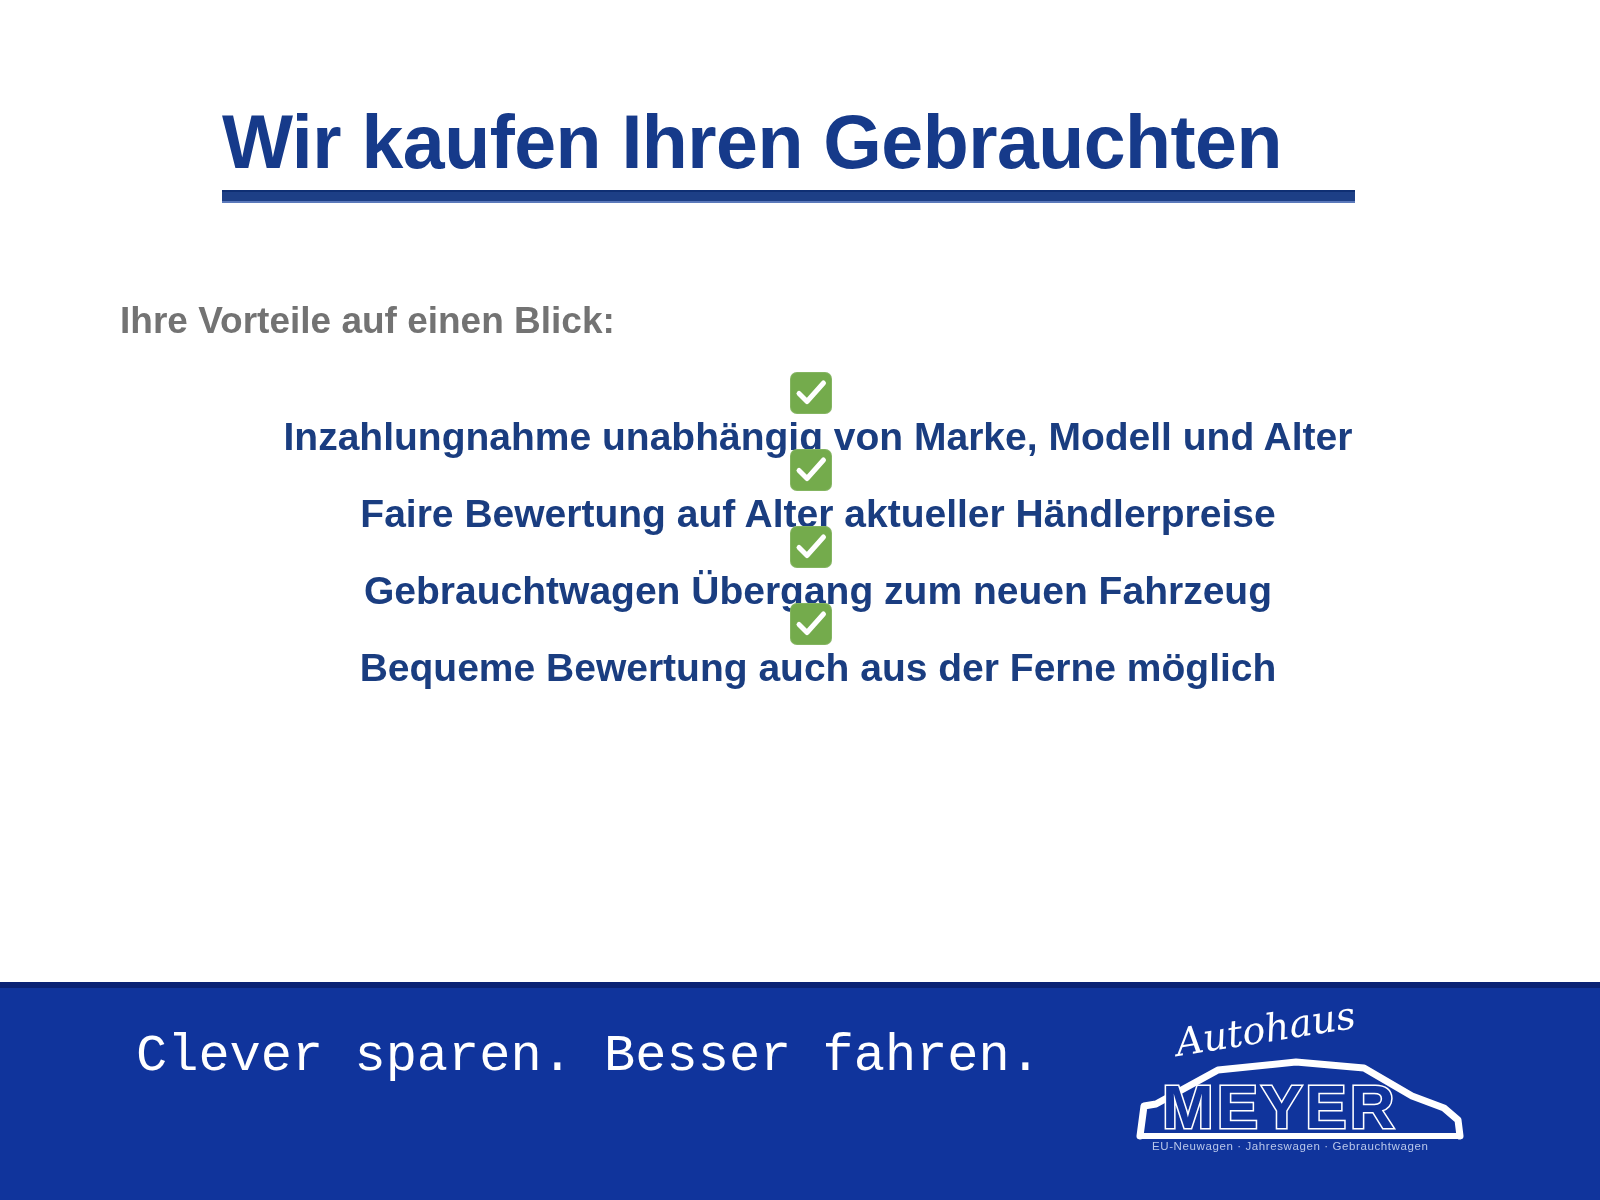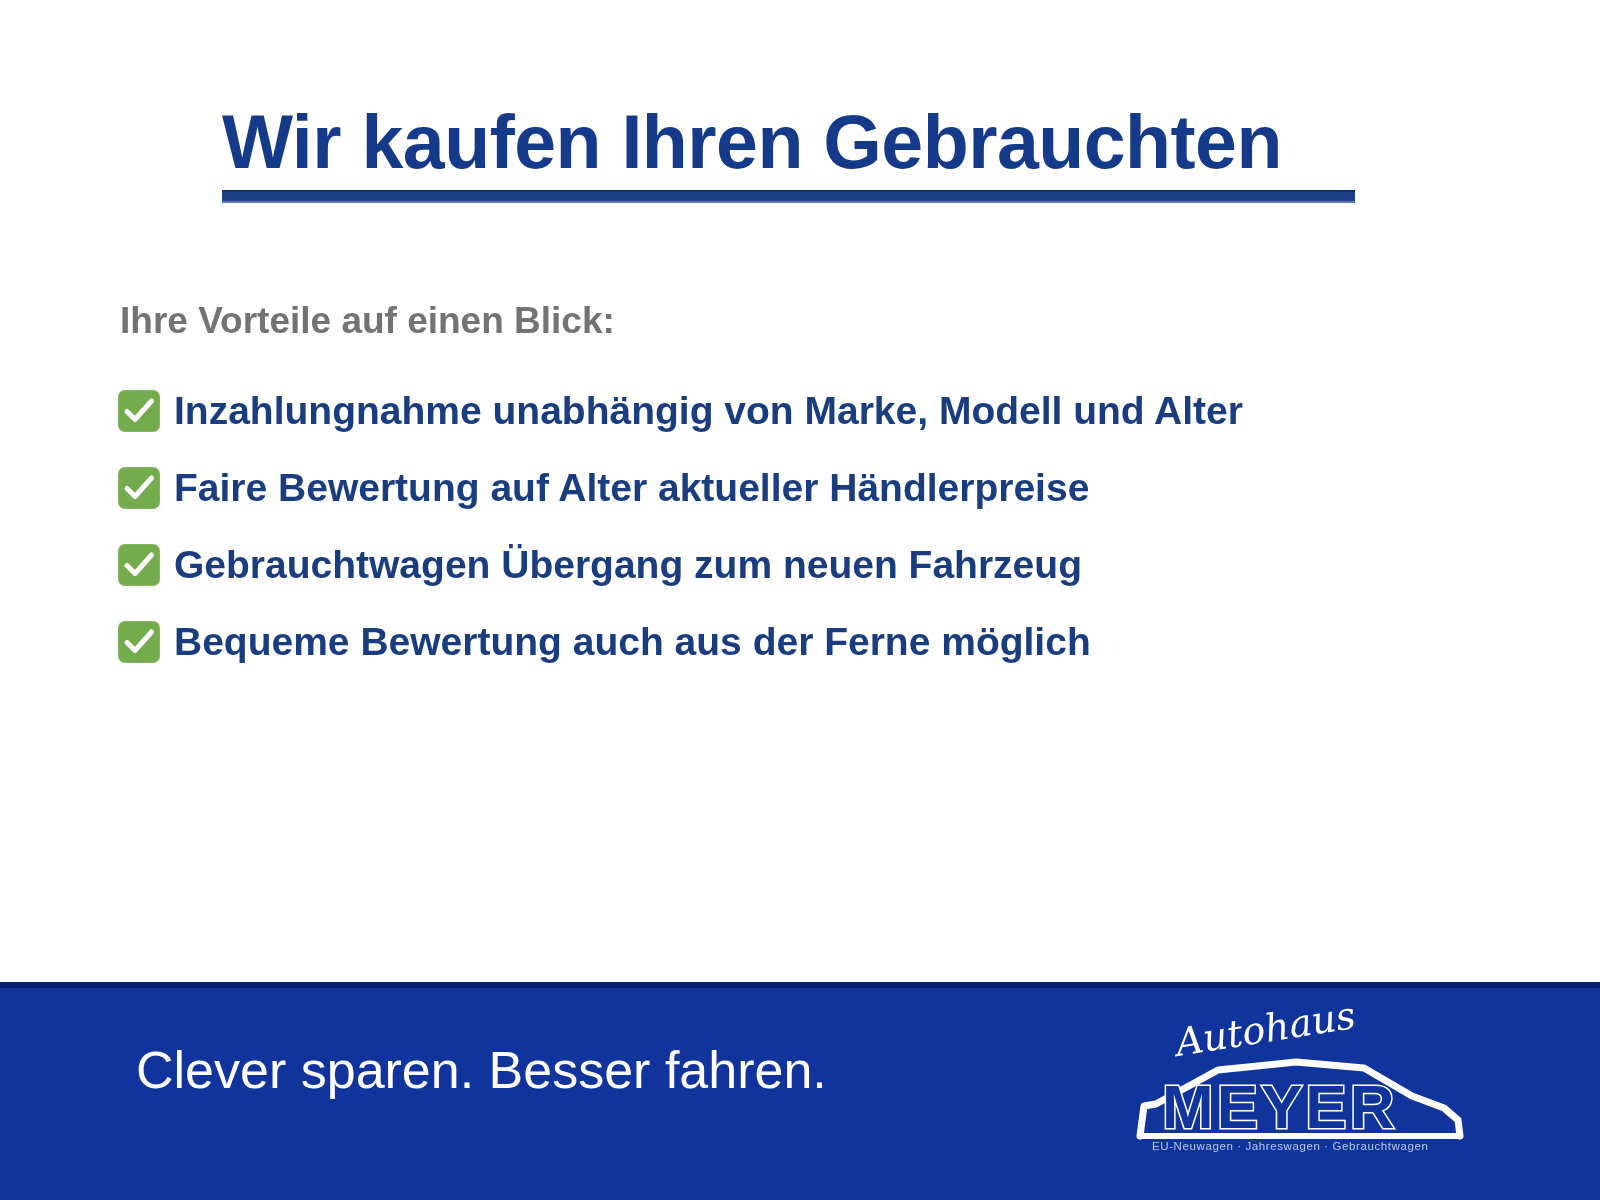--- a/index.html
+++ b/index.html
@@ -72,20 +72,21 @@
     top: 372px;
     list-style: none;
     margin: 0;
     padding: 0;
     width: 1400px;
   }
   .benefit-item {
     display: flex;
     align-items: center;
     height: 77px;
+    flex-direction: column;
   }
   .check-box {
     flex: 0 0 auto;
     width: 42px;
     height: 42px;
     border-radius: 7px;
     background: #74ab4c;
     position: relative;
     margin-right: 14px;
     box-shadow: inset 0 0 0 1px rgba(255,255,255,0.12);
@@ -113,23 +114,23 @@
     left: 0;
     top: 982px;
     width: 1600px;
     height: 218px;
     background: #10349c;
     border-top: 6px solid #0a2274;
   }
   .footer-slogan {
     position: absolute;
     left: 136px;
-    top: 52px;
-    margin: 0;
-    font-family: Liberation Sans, sans-serif;
+    top: 39px;
+    margin: 0;
+    font-family: Liberation Mono, monospace;
     font-size: 52px;
     line-height: 60px;
     font-weight: normal;
     color: #ffffff;
     white-space: nowrap;
   }
 
   
   .logo {
     position: absolute;

